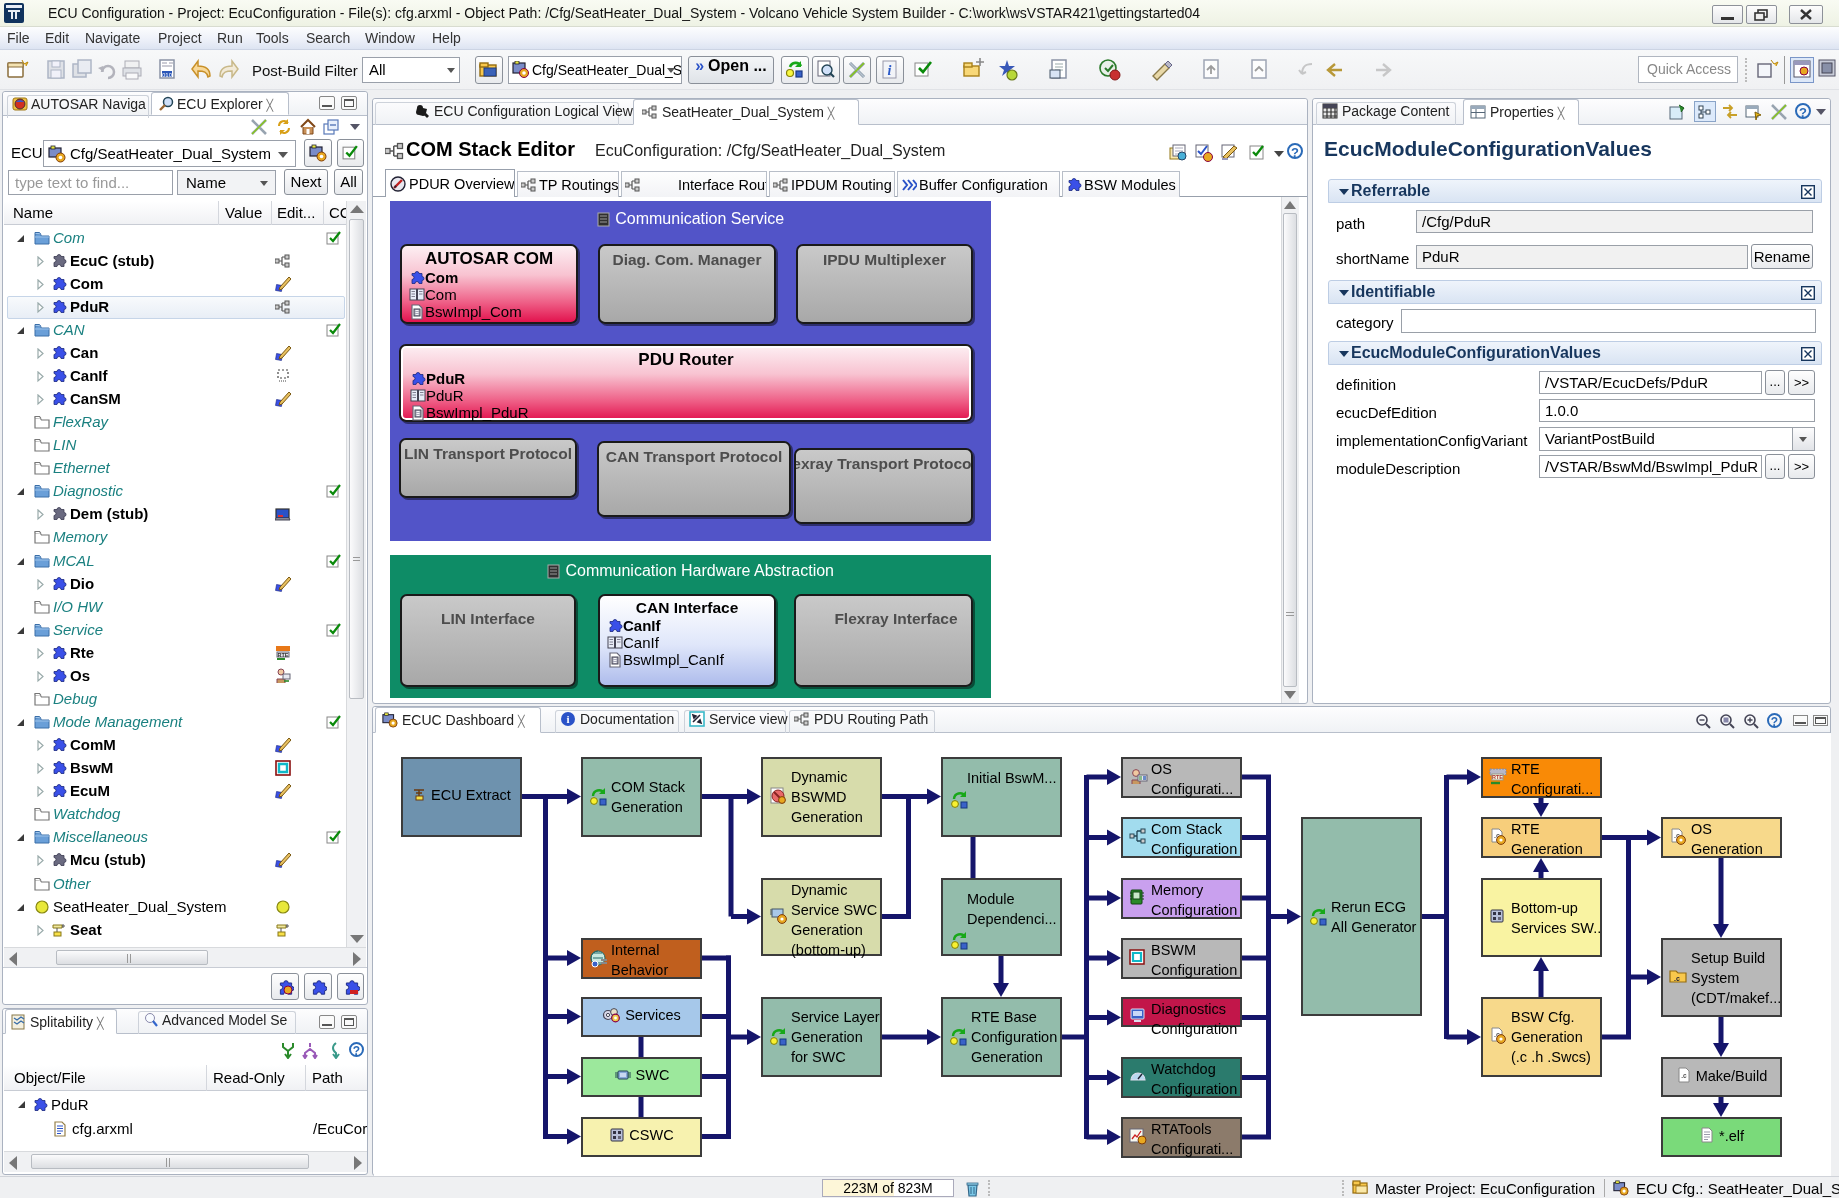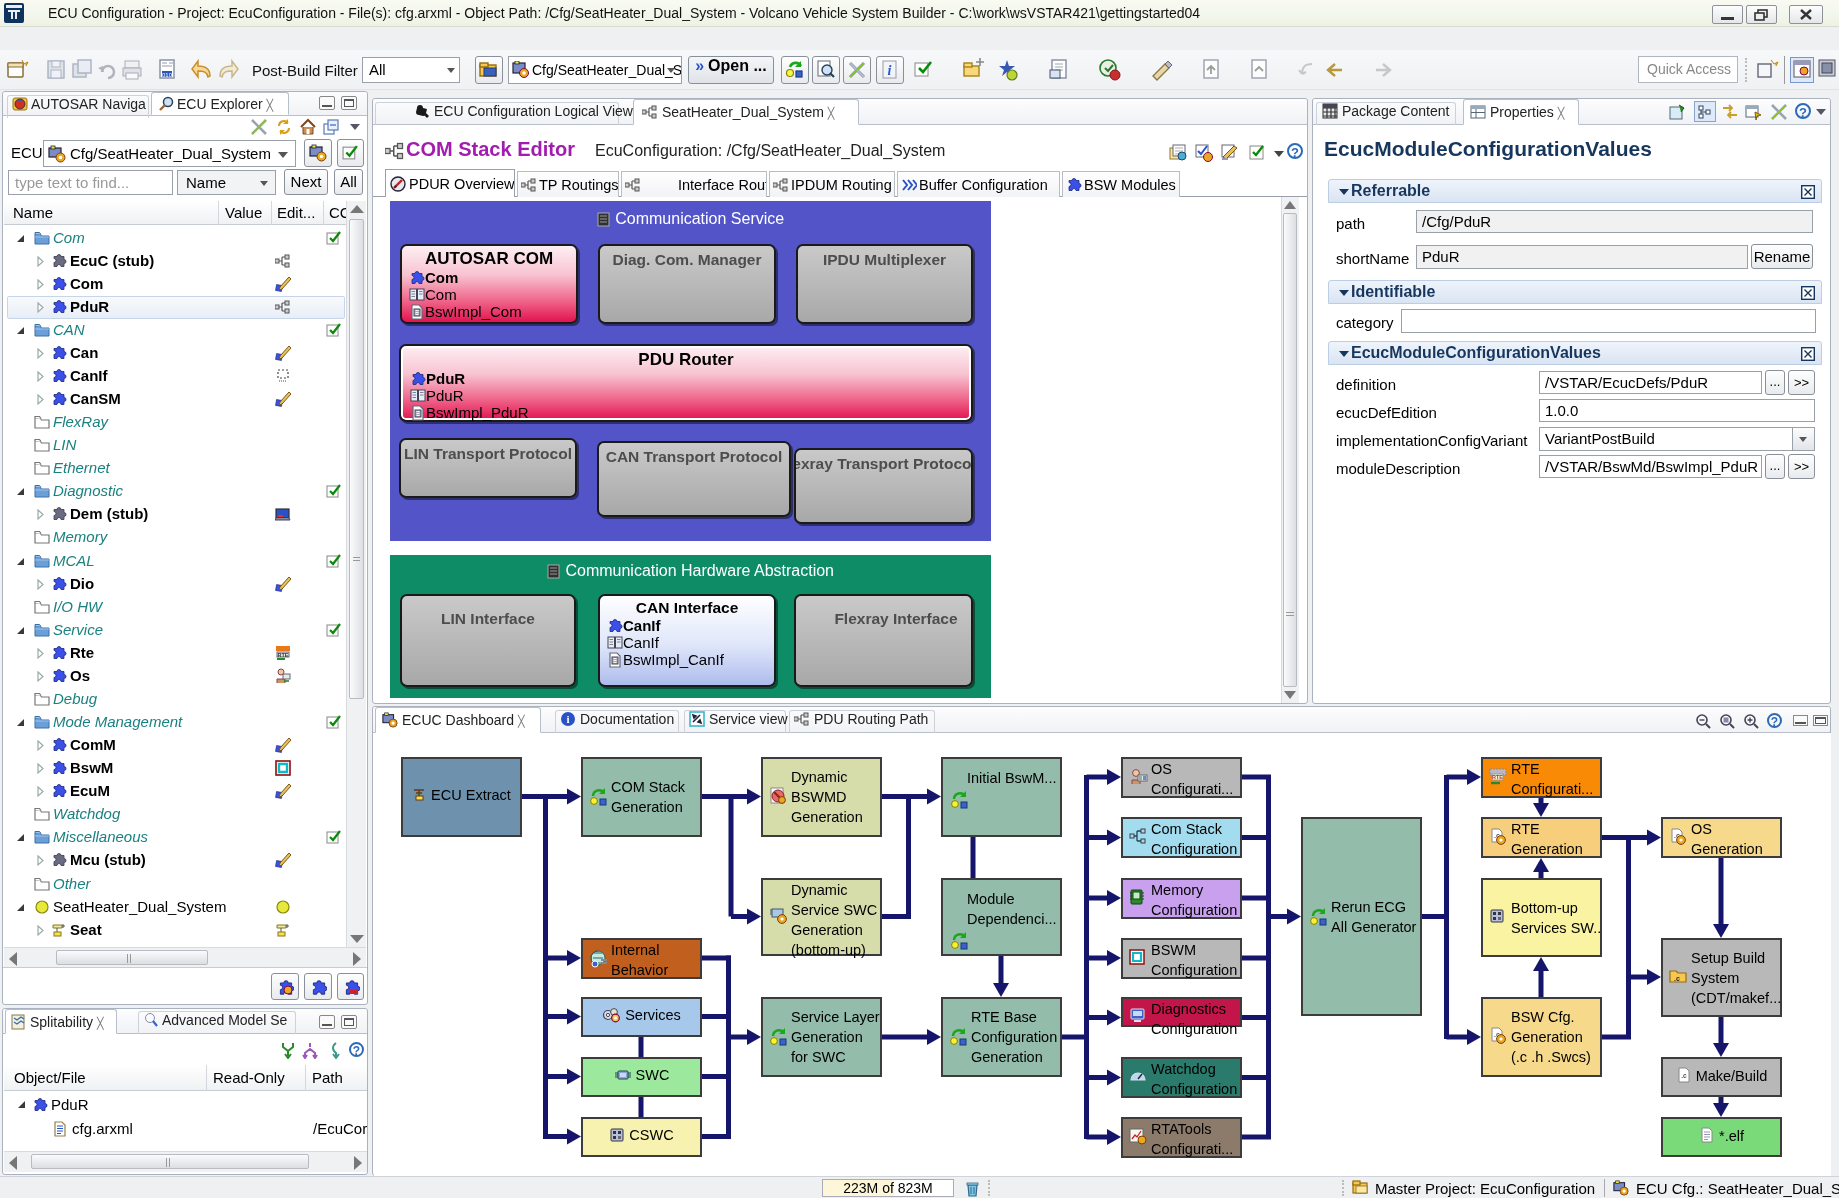--- a/index.html
+++ b/index.html
@@ -68,20 +68,31 @@
           <rect x="8" y="7" width="9" height="7" fill="#eee" stroke="#333" stroke-width="1.6"></rect>
         </svg>
       </div>
   <div class="winbtn" style="left:1789px;width:34px;">
         <svg width="32" height="17" viewBox="0 0 32 17">
           <path d="M11 4 L21 13 M21 4 L11 13" stroke="#333" stroke-width="2.4"></path>
         </svg>
       </div>
 </div>
 
+<div class="abs" id="menubar">
+  <div class="menuitem" style="left:7px;">File</div>
+  <div class="menuitem" style="left:45px;">Edit</div>
+  <div class="menuitem" style="left:85px;">Navigate</div>
+  <div class="menuitem" style="left:158px;">Project</div>
+  <div class="menuitem" style="left:217px;">Run</div>
+  <div class="menuitem" style="left:256px;">Tools</div>
+  <div class="menuitem" style="left:306px;">Search</div>
+  <div class="menuitem" style="left:365px;">Window</div>
+  <div class="menuitem" style="left:432px;">Help</div>
+</div>
 
 <div class="abs" id="toolbar">
 
   <svg class="tbtn" style="left:5px;" viewBox="0 0 24 24">
         <rect x="3" y="5" width="15" height="14" rx="1" fill="#fff" stroke="#8a6d3b" stroke-width="1.5"></rect>
         <rect x="3" y="5" width="15" height="4" fill="#f4e3b2" stroke="#8a6d3b" stroke-width="1"></rect>
         <path d="M17 2 l2 4 4-2 -2 4" fill="#f7c63d" stroke="#b8860b" stroke-width="1"></path>
       </svg>
   <div class="abs" style="left:30px;top:16px;width:0;height:0;border-left:4px solid transparent;border-right:4px solid transparent;border-top:-45px solid #444;"></div>
   <svg class="tbtn" style="left:44px;opacity:.45;" viewBox="0 0 24 24">
@@ -832,21 +843,21 @@
           <path d="M12 10 l3 3 -2 2 -3-3z" fill="#1a1a1a"></path>
         </svg>ECU Configuration Logical View</div>
   <div class="tab active" style="left:260px;top:0;width:226px;height:26px;line-height:25px;">
     <svg class="ticon" style="margin:0 4px 0 8px;">
           <use href="#treeic"></use>
         </svg>SeatHeater_Dual_System <span style="color:#777;font-size:11px;">╳</span></div>
 
   <svg class="abs" style="left:12px;top:42px;" width="20" height="20" viewBox="0 0 16 16">
         <use href="#treeic"></use>
       </svg>
-  <div class="abs" style="left:33px;top:39px;font-size:20px;font-weight:bold;color:#a21caf;white-space:nowrap;">COM Stack Editor</div>
+  <div class="abs" style="left:33px;top:39px;font-size:20px;font-weight:bold;color:#000000;white-space:nowrap;">COM Stack Editor</div>
   <div class="abs" style="left:222px;top:43px;font-size:16px;color:#222;white-space:nowrap;">EcuConfiguration: /Cfg/SeatHeater_Dual_System</div>
   <svg class="abs" style="left:795px;top:44px;" width="19" height="19" viewBox="0 0 19 19">
         <rect x="2" y="5" width="12" height="11" fill="#f8e8b0" stroke="#947818"></rect>
         <rect x="5" y="2" width="12" height="11" fill="#fff" stroke="#667"></rect>
         <path d="M7 5 h8 M7 8 h8 M7 11 h5" stroke="#aab" stroke-width="1"></path>
         <circle cx="14" cy="13" r="4" fill="#48b0d8" stroke="#246" stroke-width="1"></circle>
       </svg>
   <svg class="abs" style="left:821px;top:44px;" width="19" height="19" viewBox="0 0 19 19">
         <rect x="2" y="2" width="12" height="12" fill="#fff" stroke="#667"></rect>
         <path d="M4 8 l3 3 6-8" stroke="#2a52c8" stroke-width="2" fill="none"></path>

